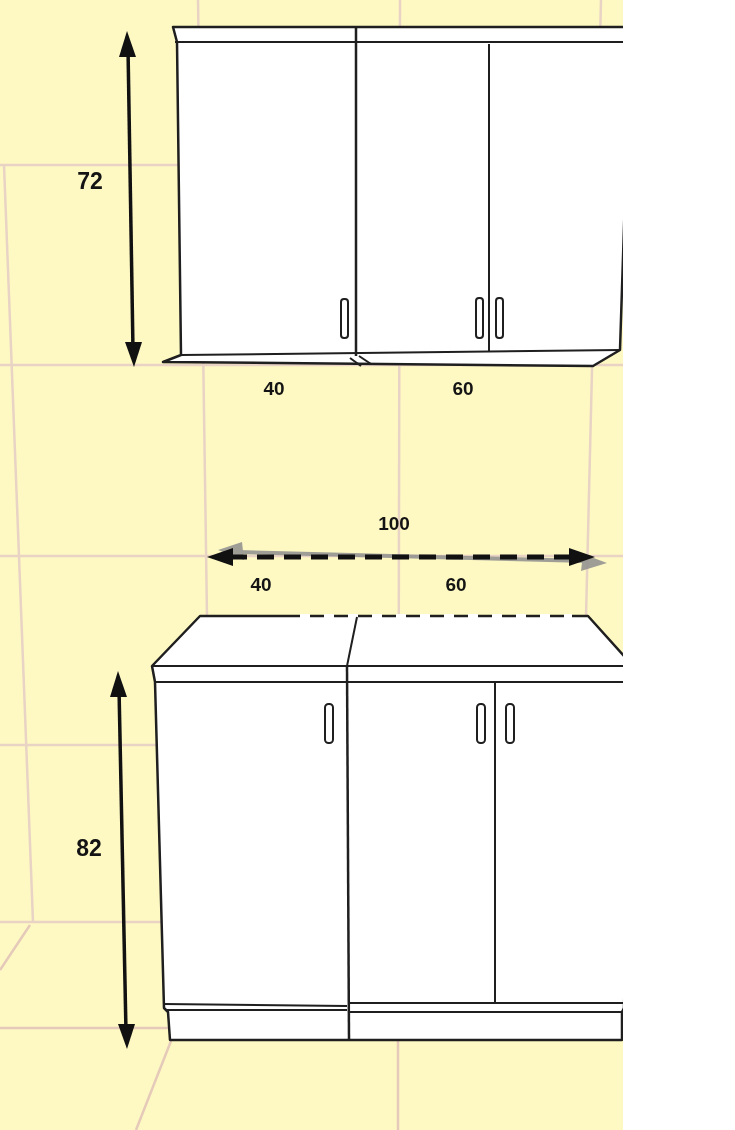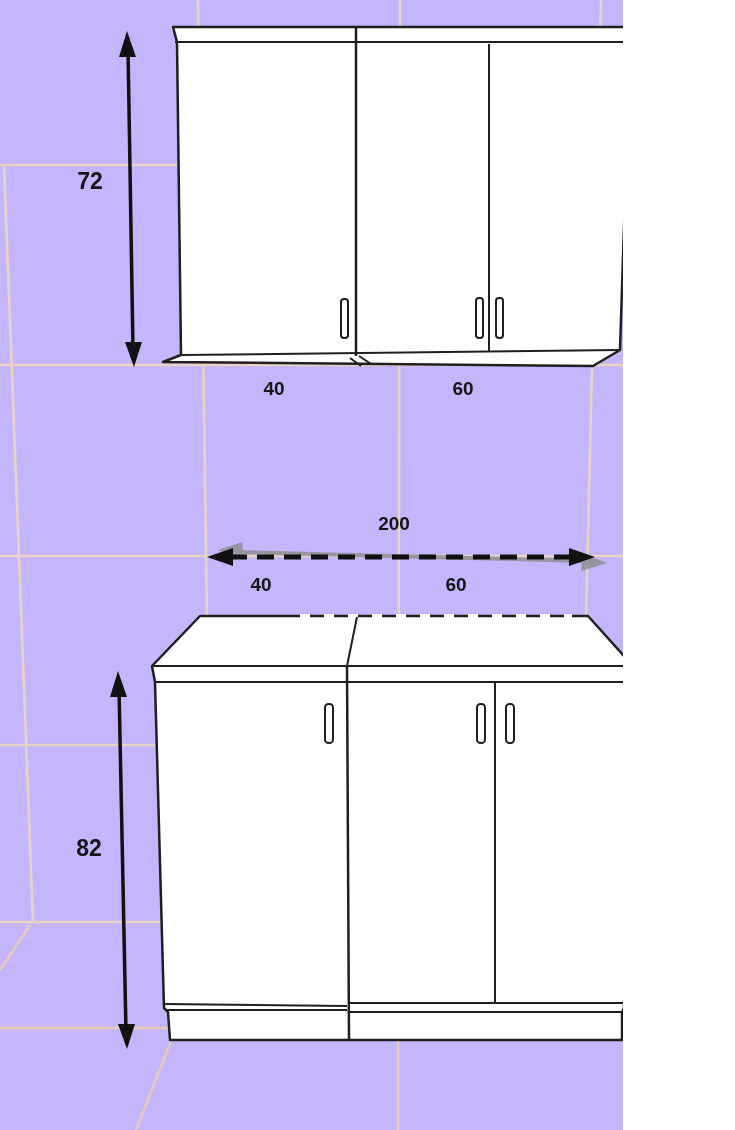--- a/index.html
+++ b/index.html
@@ -1,18 +1,18 @@
 <!DOCTYPE html>
 <html><head>
 <meta charset="utf-8">
 <style>
   html,body{margin:0;padding:0;background:#fff;}
   #stage{
     position:relative;width:623px;height:1130px;overflow:hidden;
-    background:#c4b5fd;
+    background:#fef9c3;
     font-family:"Liberation Sans",sans-serif;
   }
   #drawing{position:absolute;left:0;top:0;}
   .dim-label{
     position:absolute;width:80px;text-align:center;
     font-family:"Liberation Sans",sans-serif;
     font-weight:bold;font-size:19px;color:#141414;line-height:1;
   }
   .caption-line{
     position:absolute;white-space:nowrap;
@@ -101,21 +101,21 @@
       <polygon points="595,557 569,548 569,566"></polygon>
     </g>
   </svg>
 
   <div class="dim-label" style="left:50px;top:170px;font-size:23px;">72</div>
 
   <div class="dim-label" style="left:234px;top:379px;">40</div>
 
   <div class="dim-label" style="left:423px;top:379px;">60</div>
 
-  <div class="dim-label" style="left:354px;top:514px;">200</div>
+  <div class="dim-label" style="left:354px;top:514px;">100</div>
 
   <div class="dim-label" style="left:221px;top:575px;">40</div>
 
   <div class="dim-label" style="left:416px;top:575px;">60</div>
 
   <div class="dim-label" style="left:49px;top:825px;font-size:23px;margin-top:12px;">82</div>
 
 
 
 </div>

